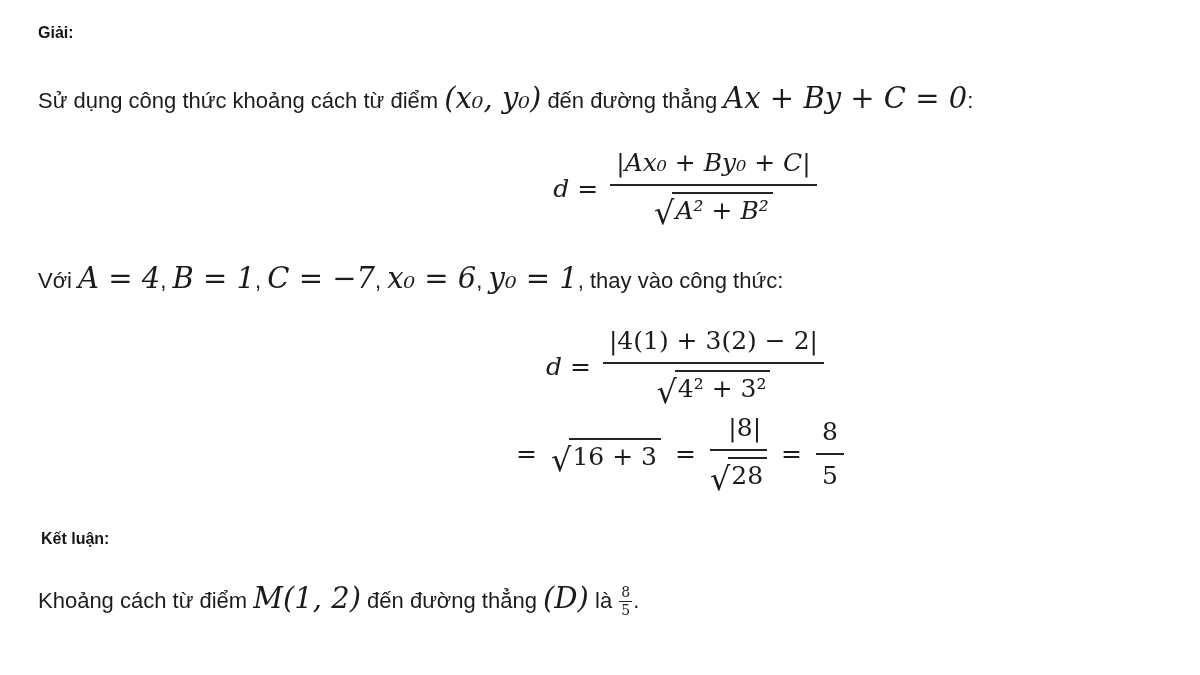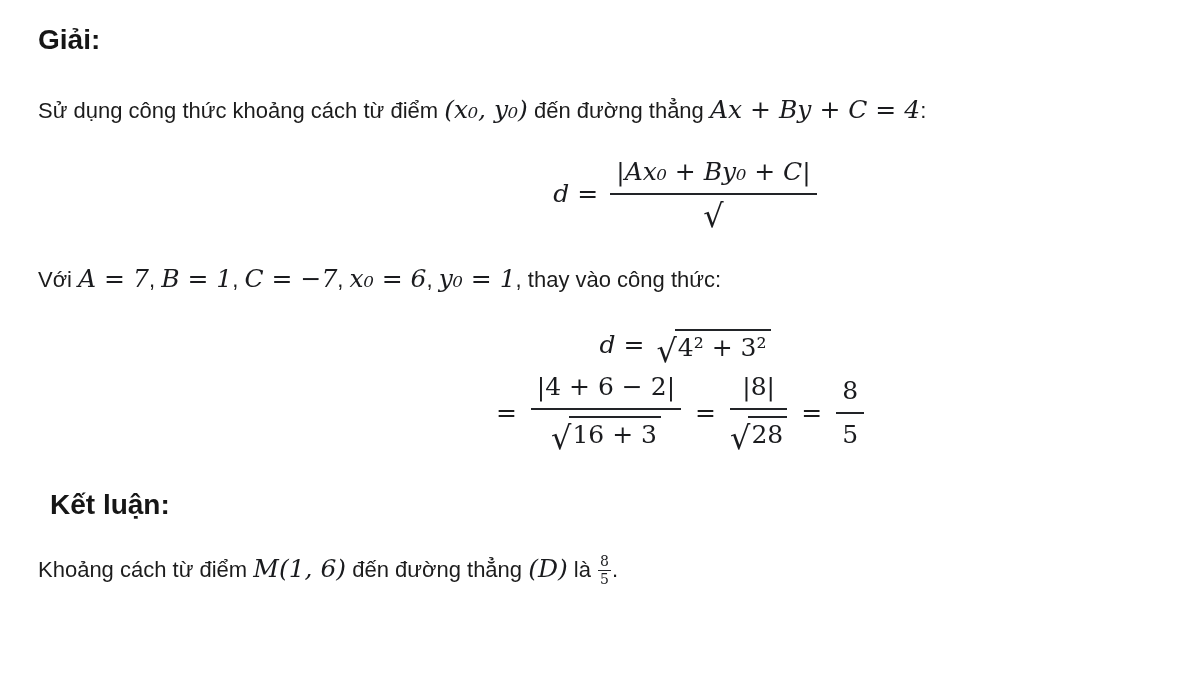--- a/index.html
+++ b/index.html
@@ -11,43 +11,43 @@
     width: 1200px;
     height: 675px;
     overflow: hidden;
     font-family: "Liberation Sans", sans-serif;
     color: #1c1c1c;
   }
   .doc {
     padding: 24px 40px 0 38px;
   }
   .heading {
-    font-size: 28px;
+    font-size: 16px;
     font-weight: bold;
     color: #161616;
     margin: 0 0 38px 0;
   }
   .heading.conclusion {
-    margin: 0 0 32px 12px;
+    margin: 0 0 32px 3px;
   }
   .para {
     font-size: 22px;
     margin: 0;
     line-height: 1.3;
   }
   .math {
     font-family: "DejaVu Serif", serif;
     font-style: italic;
     color: #1a1b1e;
   }
   .math.up {
     font-style: normal;
   }
   .para .math {
-    font-size: 25px;
+    font-size: 29px;
   }
   
   .display {
     display: flex;
     justify-content: center;
     align-items: center;
     font-size: 25px;
     gap: 12px;
     transform: translateX(86px);
   }
@@ -63,20 +63,21 @@
   
   .frac {
     display: inline-block;
     text-align: center;
     vertical-align: middle;
   }
   .frac .num {
     display: block;
     border-bottom: 2px solid #222428;
     padding: 0 6px 7px 6px;
+    text-align: right;
   }
   .frac .den {
     display: block;
     padding-top: 6px;
   }
   
   .sqrt {
     display: inline-flex;
     align-items: flex-end;
   }
@@ -113,55 +114,56 @@
   }
 </style>
 </head>
 <body>
 
 <div class="doc">
 
   <p class="heading">Giải:</p>
 
   <p class="para">
-    <span>Sử dụng công thức khoảng cách từ điểm </span><span class="math">(x₀, y₀)</span><span> đến đường thẳng </span><span class="math">Ax + By + C = 4</span><span>:</span>
+    <span>Sử dụng công thức khoảng cách từ điểm </span><span class="math">(x₀, y₀)</span><span> đến đường thẳng </span><span class="math">Ax + By + C = 0</span><span>:</span>
   </p>
 
   <div class="display display-1">
     <span class="math">d =</span>
     <span class="frac">
       <span class="num math">|Ax₀ + By₀ + C|</span>
       <span class="den">
         <span class="sqrt">
           <span class="rad math">√</span>
+          <span class="radicand math">A² + B²</span>
         </span>
       </span>
     </span>
   </div>
 
   <p class="para">
-    <span>Với </span><span class="math">A = 7</span><span>, </span><span class="math">B = 1</span><span>, </span><span class="math">C = −7</span><span>, </span><span class="math">x₀ = 6</span><span>, </span><span class="math">y₀ = 1</span><span>, thay vào công thức:</span>
+    <span>Với </span><span class="math">A = 4</span><span>, </span><span class="math">B = 1</span><span>, </span><span class="math">C = −7</span><span>, </span><span class="math">x₀ = 6</span><span>, </span><span class="math">y₀ = 1</span><span>, thay vào công thức:</span>
   </p>
 
   <div class="display display-2">
     <span class="math">d =</span>
     <span class="frac">
+      <span class="num math up">|4(1) + 3(2) − 2|</span>
       <span class="den">
         <span class="sqrt">
           <span class="rad math">√</span>
           <span class="radicand math up">4² + 3²</span>
         </span>
       </span>
     </span>
   </div>
 
   <div class="display display-3">
     <span class="eq-sign">=</span>
     <span class="frac">
-      <span class="num math up">|4 + 6 − 2|</span>
       <span class="den">
         <span class="sqrt">
           <span class="rad math">√</span>
           <span class="radicand math up">16 + 3</span>
         </span>
       </span>
     </span>
     <span class="eq-sign">=</span>
     <span class="frac">
       <span class="num math up">|8|</span>
@@ -175,16 +177,16 @@
     <span class="eq-sign">=</span>
     <span class="frac">
       <span class="num math up">8</span>
       <span class="den math up">5</span>
     </span>
   </div>
 
   <p class="heading conclusion">Kết luận:</p>
 
   <p class="para">
-    <span>Khoảng cách từ điểm </span><span class="math">M(1, 6)</span><span> đến đường thẳng </span><span class="math">(D)</span><span> là </span><span class="inline-frac"><span class="num">8</span><span class="den">5</span></span><span>.</span>
+    <span>Khoảng cách từ điểm </span><span class="math">M(1, 2)</span><span> đến đường thẳng </span><span class="math">(D)</span><span> là </span><span class="inline-frac"><span class="num">8</span><span class="den">5</span></span><span>.</span>
   </p>
 
 </div>
 
 </body></html>

